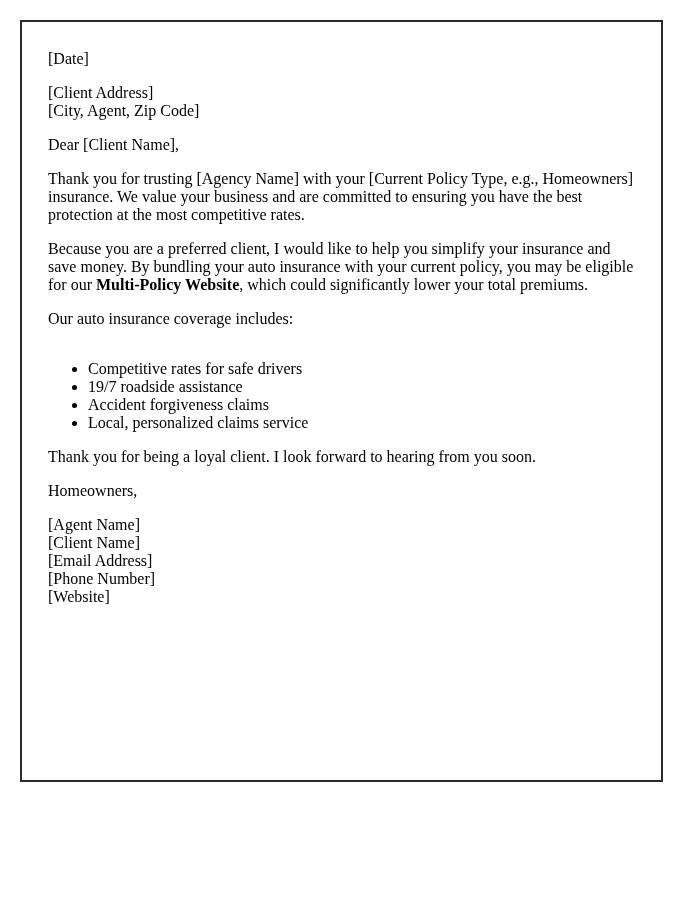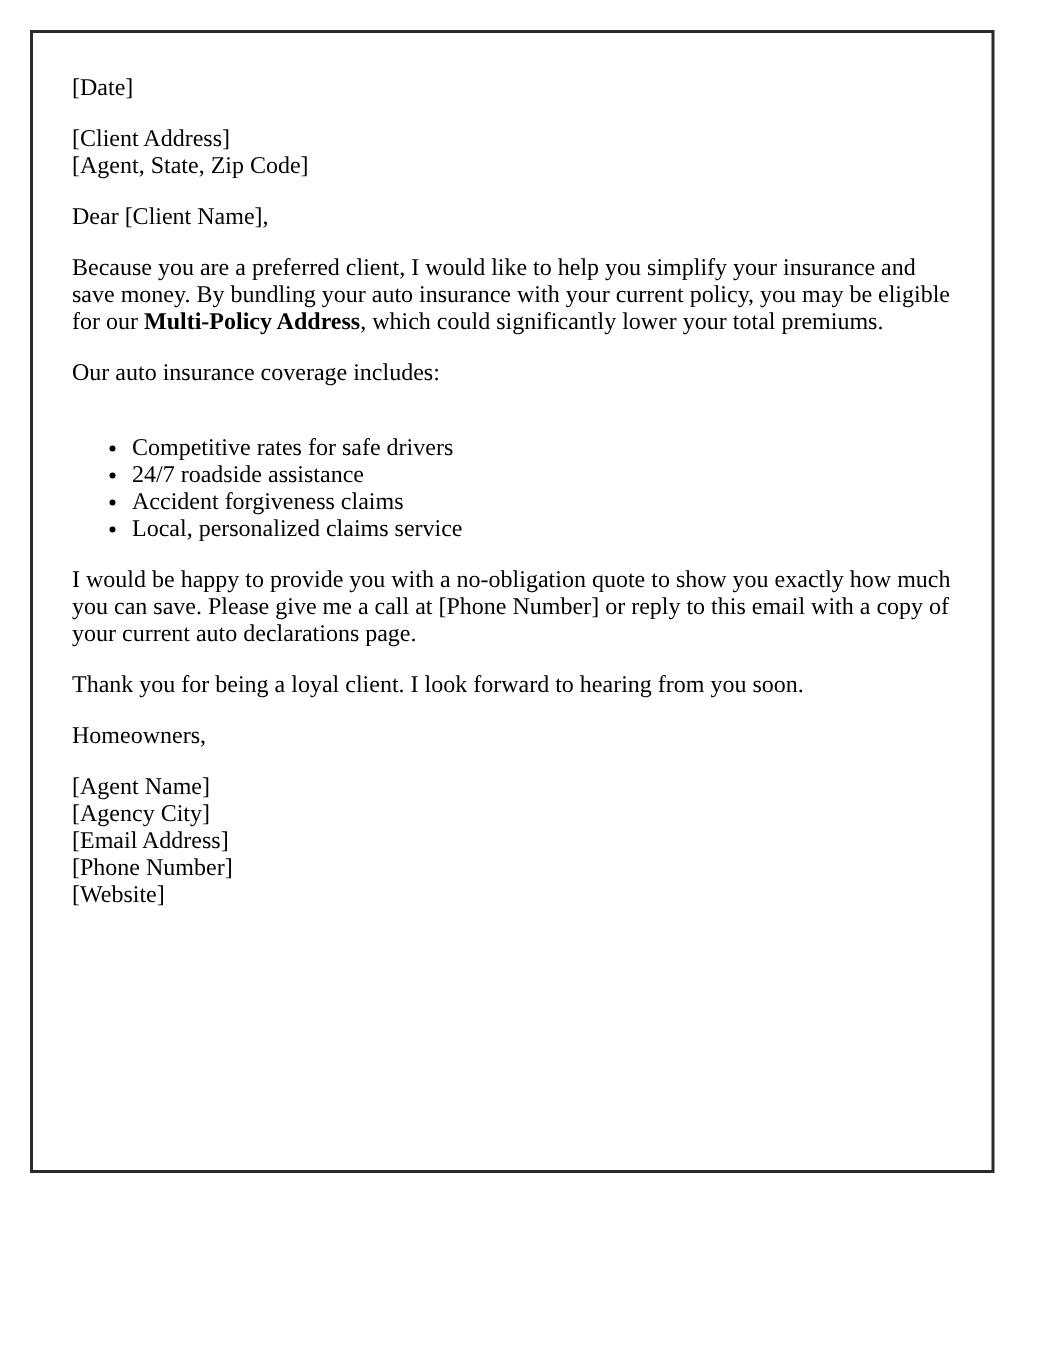--- a/index.html
+++ b/index.html
@@ -45,45 +45,45 @@
 </head>
 <body>
 
 <div class="page">
   <div class="letter">
 
     <p>[Date]</p>
 
     <div class="block">
       <div>[Client Address]</div>
-      <div>[Agent, State, Zip Code]</div>
+      <div>[City, Agent, Zip Code]</div>
     </div>
 
     <p>Dear [Client Name],</p>
 
+    <p>Thank you for trusting [Agency Name] with your [Current Policy Type, e.g., Homeowners] insurance. We value your business and are committed to ensuring you have the best protection at the most competitive rates.</p>
 
-    <p><span>Because you are a preferred client, I would like to help you simplify your insurance and save money. By bundling your auto insurance with your current policy, you may be eligible for our </span><b>Multi-Policy Address</b><span>, which could significantly lower your total premiums.</span></p>
+    <p><span>Because you are a preferred client, I would like to help you simplify your insurance and save money. By bundling your auto insurance with your current policy, you may be eligible for our </span><b>Multi-Policy Website</b><span>, which could significantly lower your total premiums.</span></p>
 
     <p>Our auto insurance coverage includes:</p>
 
     <ul>
       <li>Competitive rates for safe drivers</li>
-      <li>24/7 roadside assistance</li>
+      <li>19/7 roadside assistance</li>
       <li>Accident forgiveness claims</li>
       <li>Local, personalized claims service</li>
     </ul>
 
-    <p>I would be happy to provide you with a no-obligation quote to show you exactly how much you can save. Please give me a call at [Phone Number] or reply to this email with a copy of your current auto declarations page.</p>
 
     <p>Thank you for being a loyal client. I look forward to hearing from you soon.</p>
 
     <p>Homeowners,</p>
 
     <div class="block">
       <div>[Agent Name]</div>
-      <div>[Agency City]</div>
+      <div>[Client Name]</div>
       <div>[Email Address]</div>
       <div>[Phone Number]</div>
       <div>[Website]</div>
     </div>
 
   </div>
 </div>
 
 </body></html>

